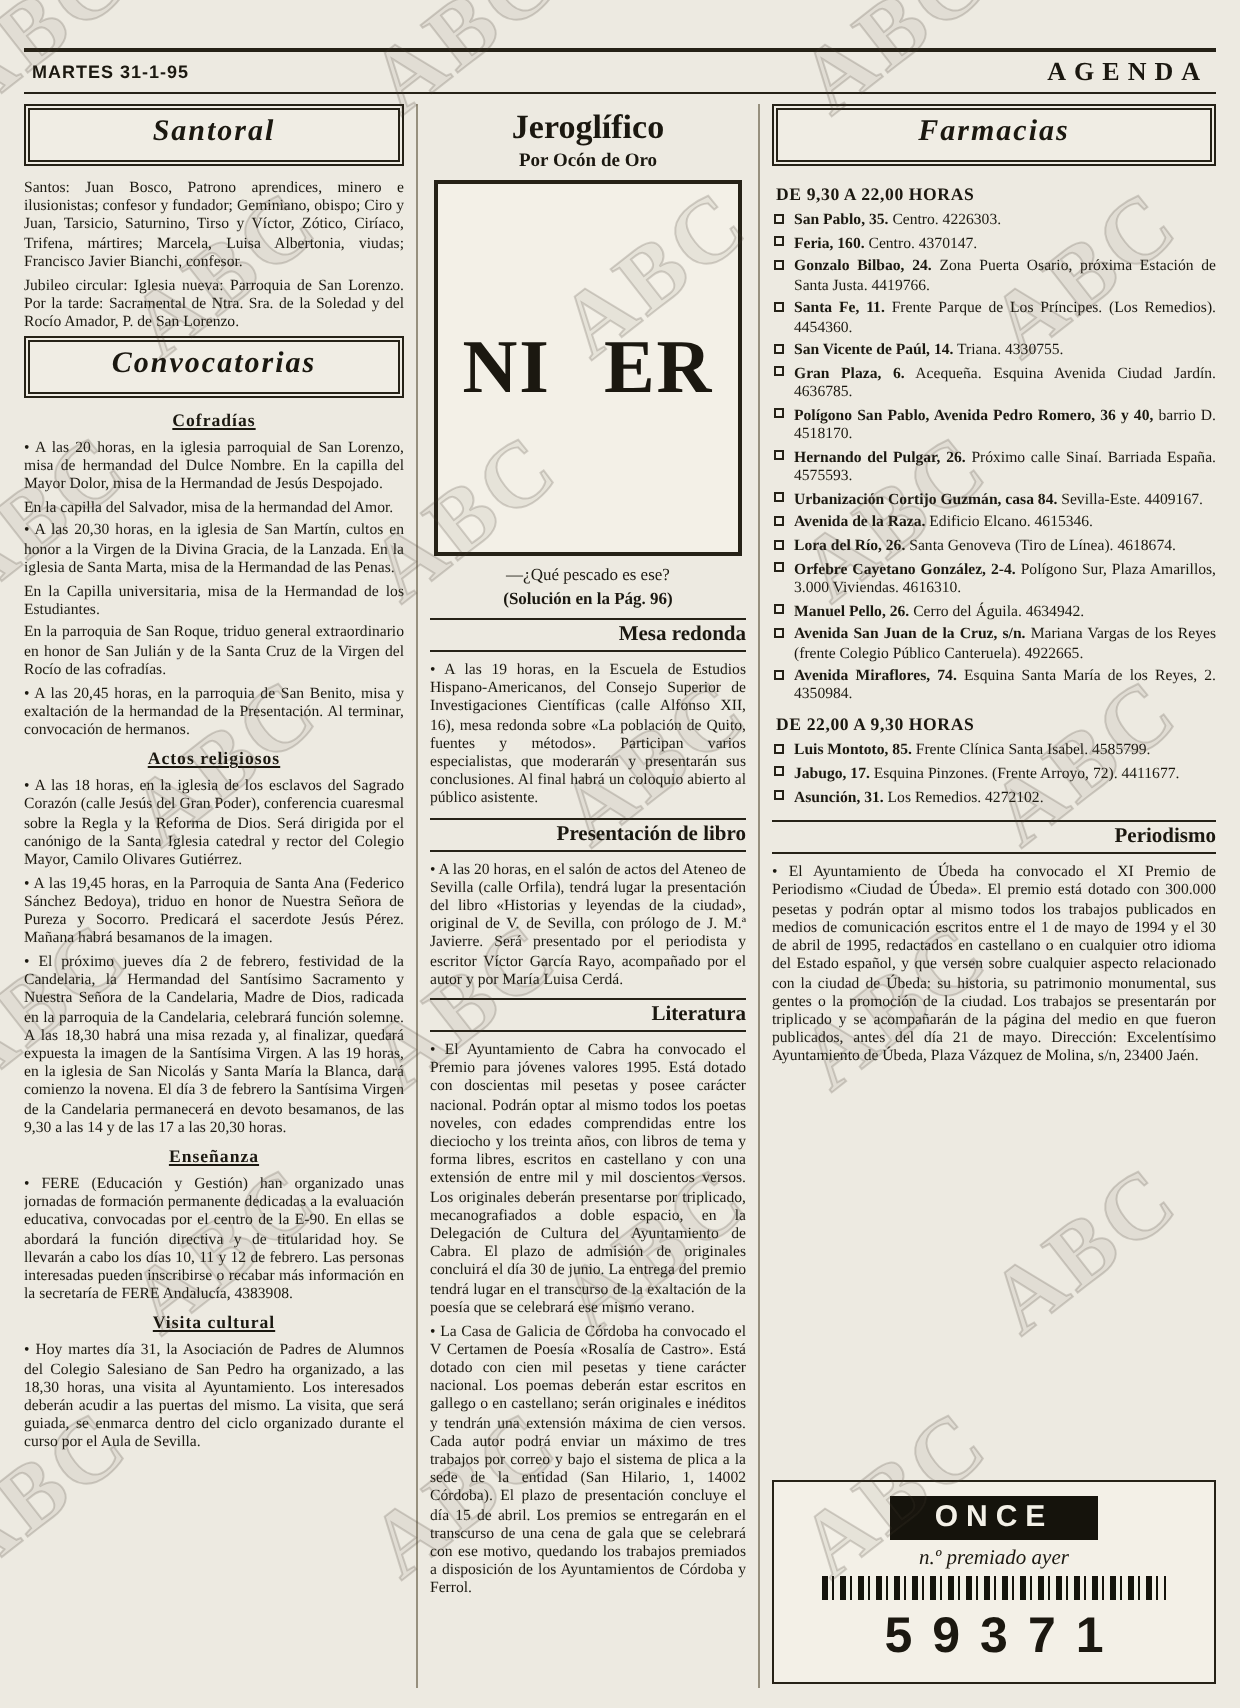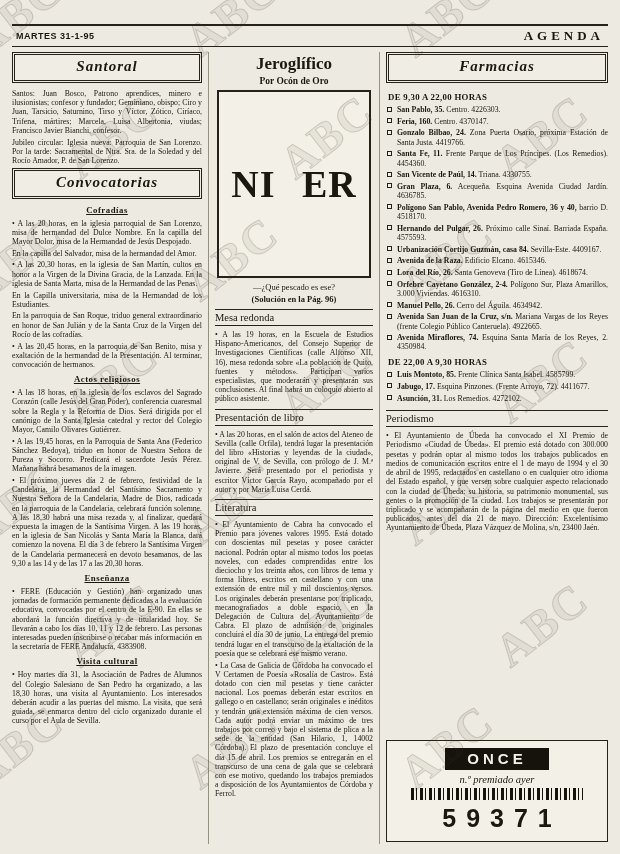--- a/index.html
+++ b/index.html
@@ -69,21 +69,21 @@
     border: 2px solid #262217;
     height: 188px; margin: 3px 2px 4px;
     display: flex; align-items: center; justify-content: center;
     background: #f3f0e7;
   }
   .puzzle-text { font-size: 38px; font-weight: bold; letter-spacing: 1px; word-spacing: 16px; }
   .caption { text-align: center; font-size: 8.5px; margin-top: 1px; }
   .solution { text-align: center; font-weight: bold; font-size: 8.5px; margin: 2px 0 4px; }
   .ruledhead {
     border-top: 1px solid #262217; border-bottom: 1px solid #262217;
-    text-align: left; font-weight: normal; font-size: 10.5px;
+    text-align: right; font-weight: bold; font-size: 10.5px;
     padding: 2px 0; margin: 5px 0 4px;
   }
 
   
   .ph-group-title { font-weight: bold; font-size: 8.8px; margin: 3px 0 3px 2px; letter-spacing: 0.3px; }
   .ph-entry {
     position: relative; padding-left: 11px;
     font-size: 7.8px; line-height: 9.2px; text-align: justify; margin-bottom: 2.5px;
   }
   .ph-sq { position: absolute; left: 1px; top: 1.5px; width: 5px; height: 5px; border: 1px solid #262217; background: #f3f0e7; }

